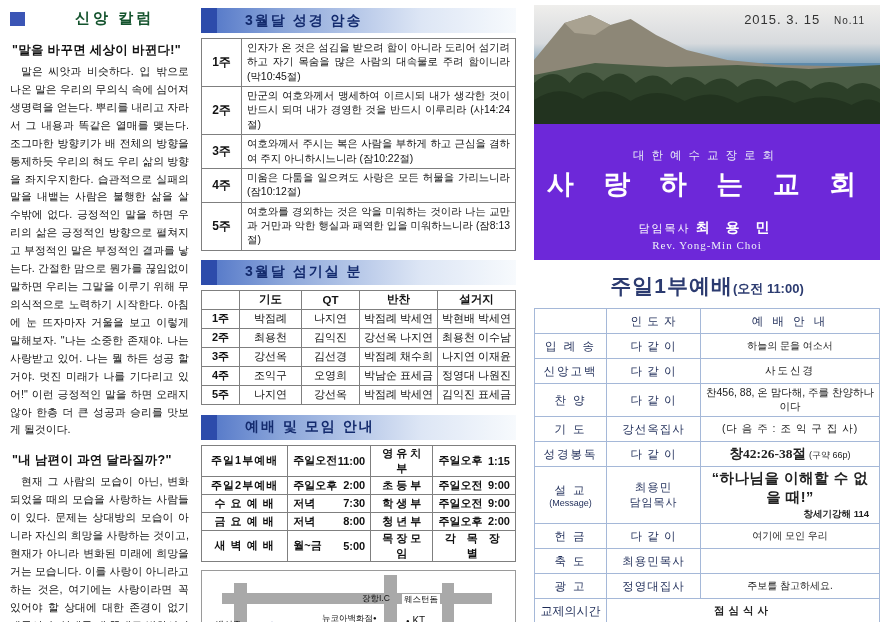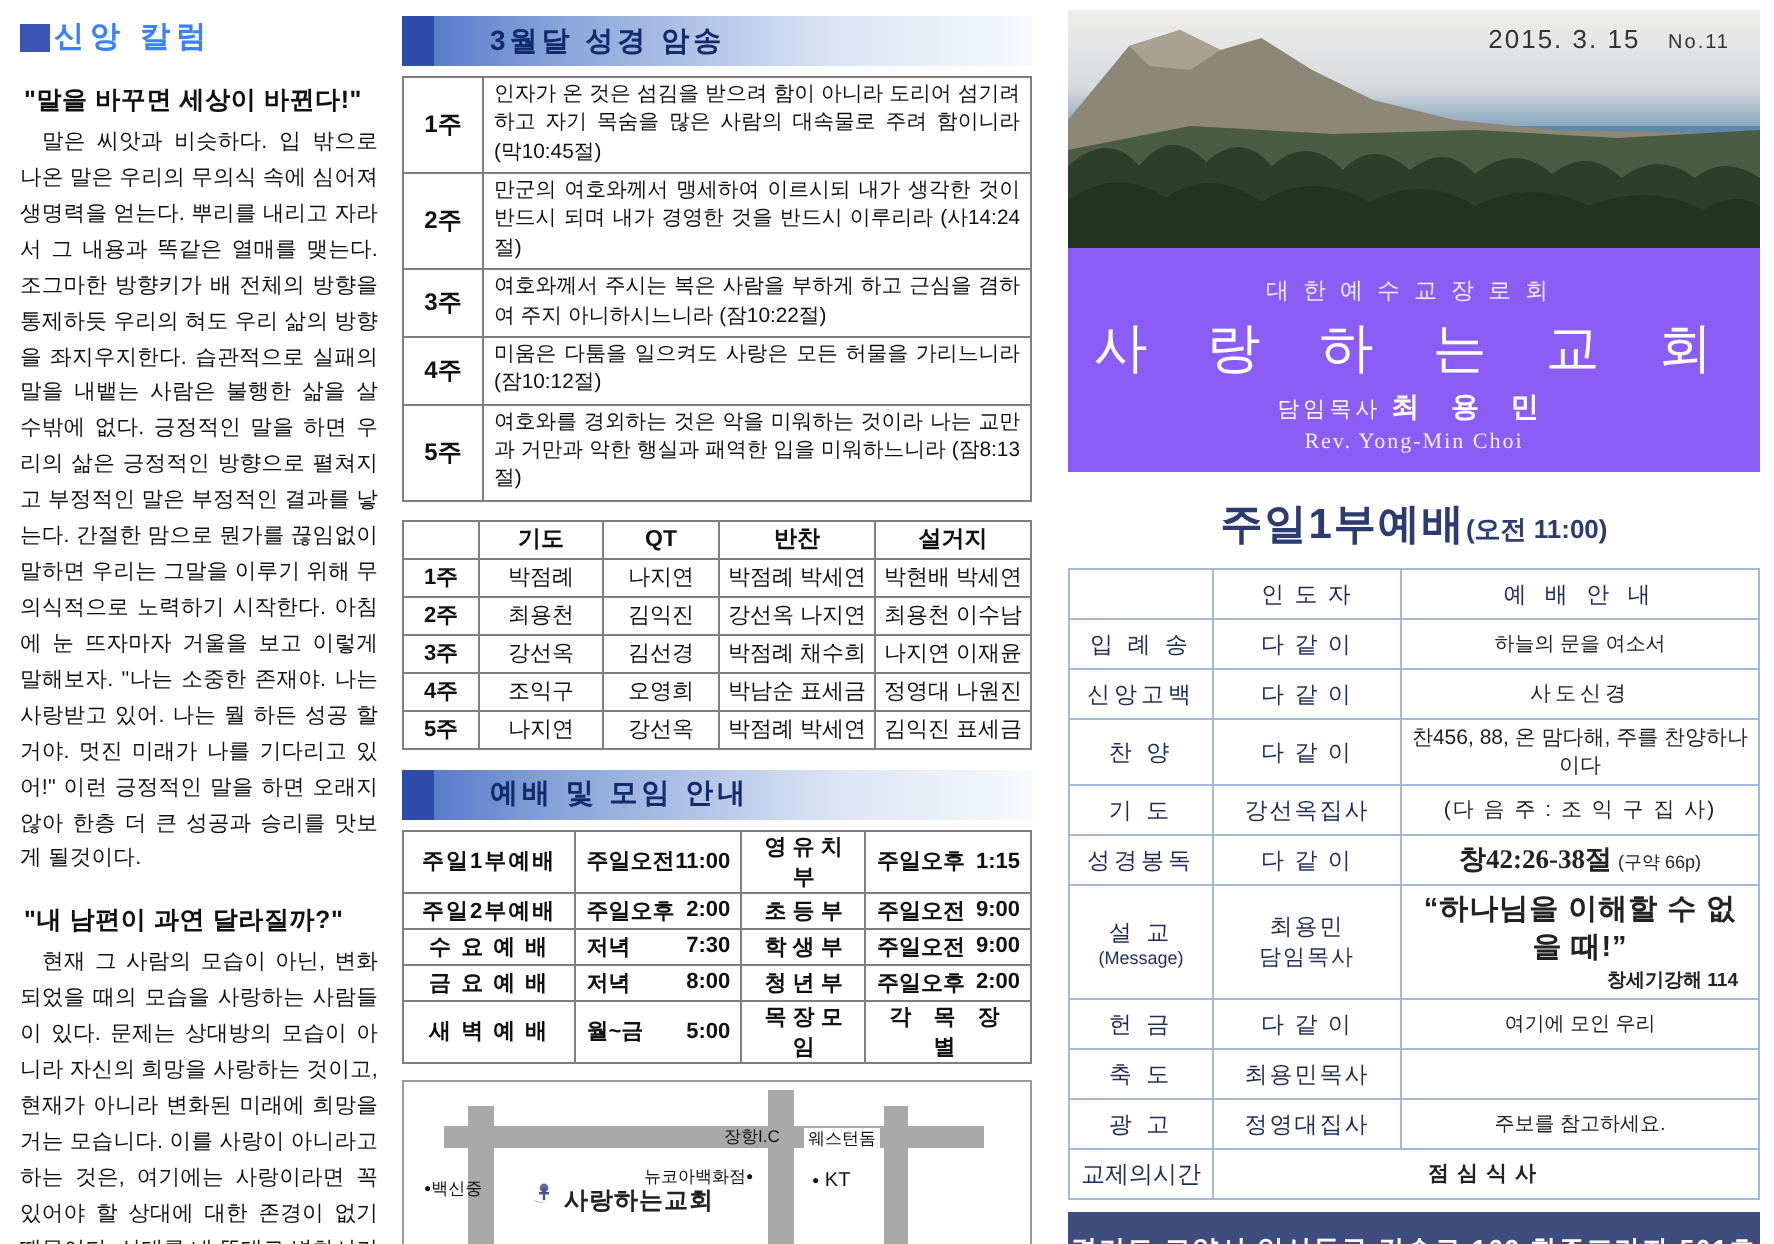--- a/index.html
+++ b/index.html
@@ -4,21 +4,21 @@
 <style>
   * { margin:0; padding:0; box-sizing:border-box; }
   html,body { width:887px; height:622px; background:#fff;
     font-family:"Liberation Sans","DejaVu Sans",sans-serif; color:#111; overflow:hidden; }
   .page { position:relative; width:887px; height:622px; display:flex; }
 
   
   .col-left { width:197px; padding:9px 8px 0 10px; }
   .faith-head { display:flex; align-items:center; margin-bottom:14px; }
   .faith-sq { width:15px; height:14px; background:#3b55b5; margin-right:2px; }
-  .faith-title { color:#3b82f6; font-weight:bold; font-size:15px; letter-spacing:3px; }
+  .faith-title { color:#14532d; font-weight:bold; font-size:15px; letter-spacing:3px;margin-left:48px; }
   .art-title { font-size:12.5px; font-weight:bold; margin:10px 0 4px 2px; letter-spacing:0.3px; }
   .art-body { font-size:10.8px; line-height:1.66; text-align:justify; text-indent:11px;
     letter-spacing:0.1px; word-break:break-all; }
 
   
   .col-mid { width:322px; padding:8px 3px 0 4px; }
   .sec-head { display:flex; align-items:center; height:25px; margin-bottom:5px;
     background:linear-gradient(to right,#4d72c6 0%,#89a4d9 25%,#dde6f5 70%,#f7fafd 100%); }
   .sec-sq { width:16px; height:25px; background:#2d4cab; }
   .sec-title { color:#132a6d; font-weight:bold; font-size:14px; letter-spacing:2px; padding-left:28px; }
@@ -48,23 +48,23 @@
   .map { border:1px solid #9a9a9a; padding:4px; height:152px; }
   .map-inner { position:relative; width:100%; height:100%; background:#fff; overflow:hidden; }
   .road { position:absolute; background:#a9a9a9; }
   .mlabel { position:absolute; font-size:8.5px; color:#111; white-space:nowrap; }
   .dot { font-size:6px; vertical-align:1px; }
   .church-name { font-weight:bold; font-size:12px; letter-spacing:0.5px; color:#222; }
 
   
   .col-right { flex:1; padding:5px 7px 0 15px; }
   .photo { width:100%; height:119px; display:block; }
-  .title-block { background:#8b5cf6; color:#fff; text-align:center; padding:14px 0 9px; }
+  .title-block { background:#6d28d9; color:#fff; text-align:center; padding:24px 0 9px; }
   .t-denom { font-size:11.5px; letter-spacing:7px; color:#e9edf6; margin-bottom:3px; }
-  .t-name { font-size:27px; font-weight:normal; letter-spacing:11px; margin-bottom:3px; }
+  .t-name { font-size:27px; font-weight:bold; letter-spacing:11px; margin-bottom:17px; }
   .t-pastor { font-size:11px; letter-spacing:2px; margin-bottom:2px; }
   .t-pastor b { font-size:14px; letter-spacing:6px; }
   .t-en { font-family:"Liberation Serif",serif; font-size:11px; letter-spacing:1px; color:#eef1f8; }
 
   .w-heading { text-align:center; margin:12px 0 8px; color:#2c3b70; }
   .w-heading .big { font-size:21px; font-weight:bold; letter-spacing:1px; }
   .w-heading .small { font-size:13px; font-weight:bold; }
 
   .wor-tbl td, .wor-tbl th { border:1px solid #a5b8d8; }
   .wor-tbl .lb { width:72px; text-align:center; font-size:11.5px; letter-spacing:2px; color:#1e2c58; }
@@ -122,20 +122,24 @@
         <td class="wk">4주</td>
         <td class="vs">미움은 다툼을 일으켜도 사랑은 모든 허물을 가리느니라 (잠10:12절)</td>
           </tr>
       <tr>
         <td class="wk">5주</td>
         <td class="vs">여호와를 경외하는 것은 악을 미워하는 것이라 나는 교만과 거만과 악한 행실과 패역한 입을 미워하느니라 (잠8:13절)</td>
           </tr>
     </tbody>
       </table>
 
+    <div class="sec-head">
+      <span class="sec-sq"></span>
+      <span class="sec-title">3월달 섬기실 분</span>
+    </div>
     <table class="tbl srv-tbl">
       <tbody>
           <tr>
         <th class="wk"></th>
         <th class="c1">기도</th>
         <th class="c2">QT</th>
         <th>반찬</th>
         <th>설거지</th>
           </tr>
       <tr>

